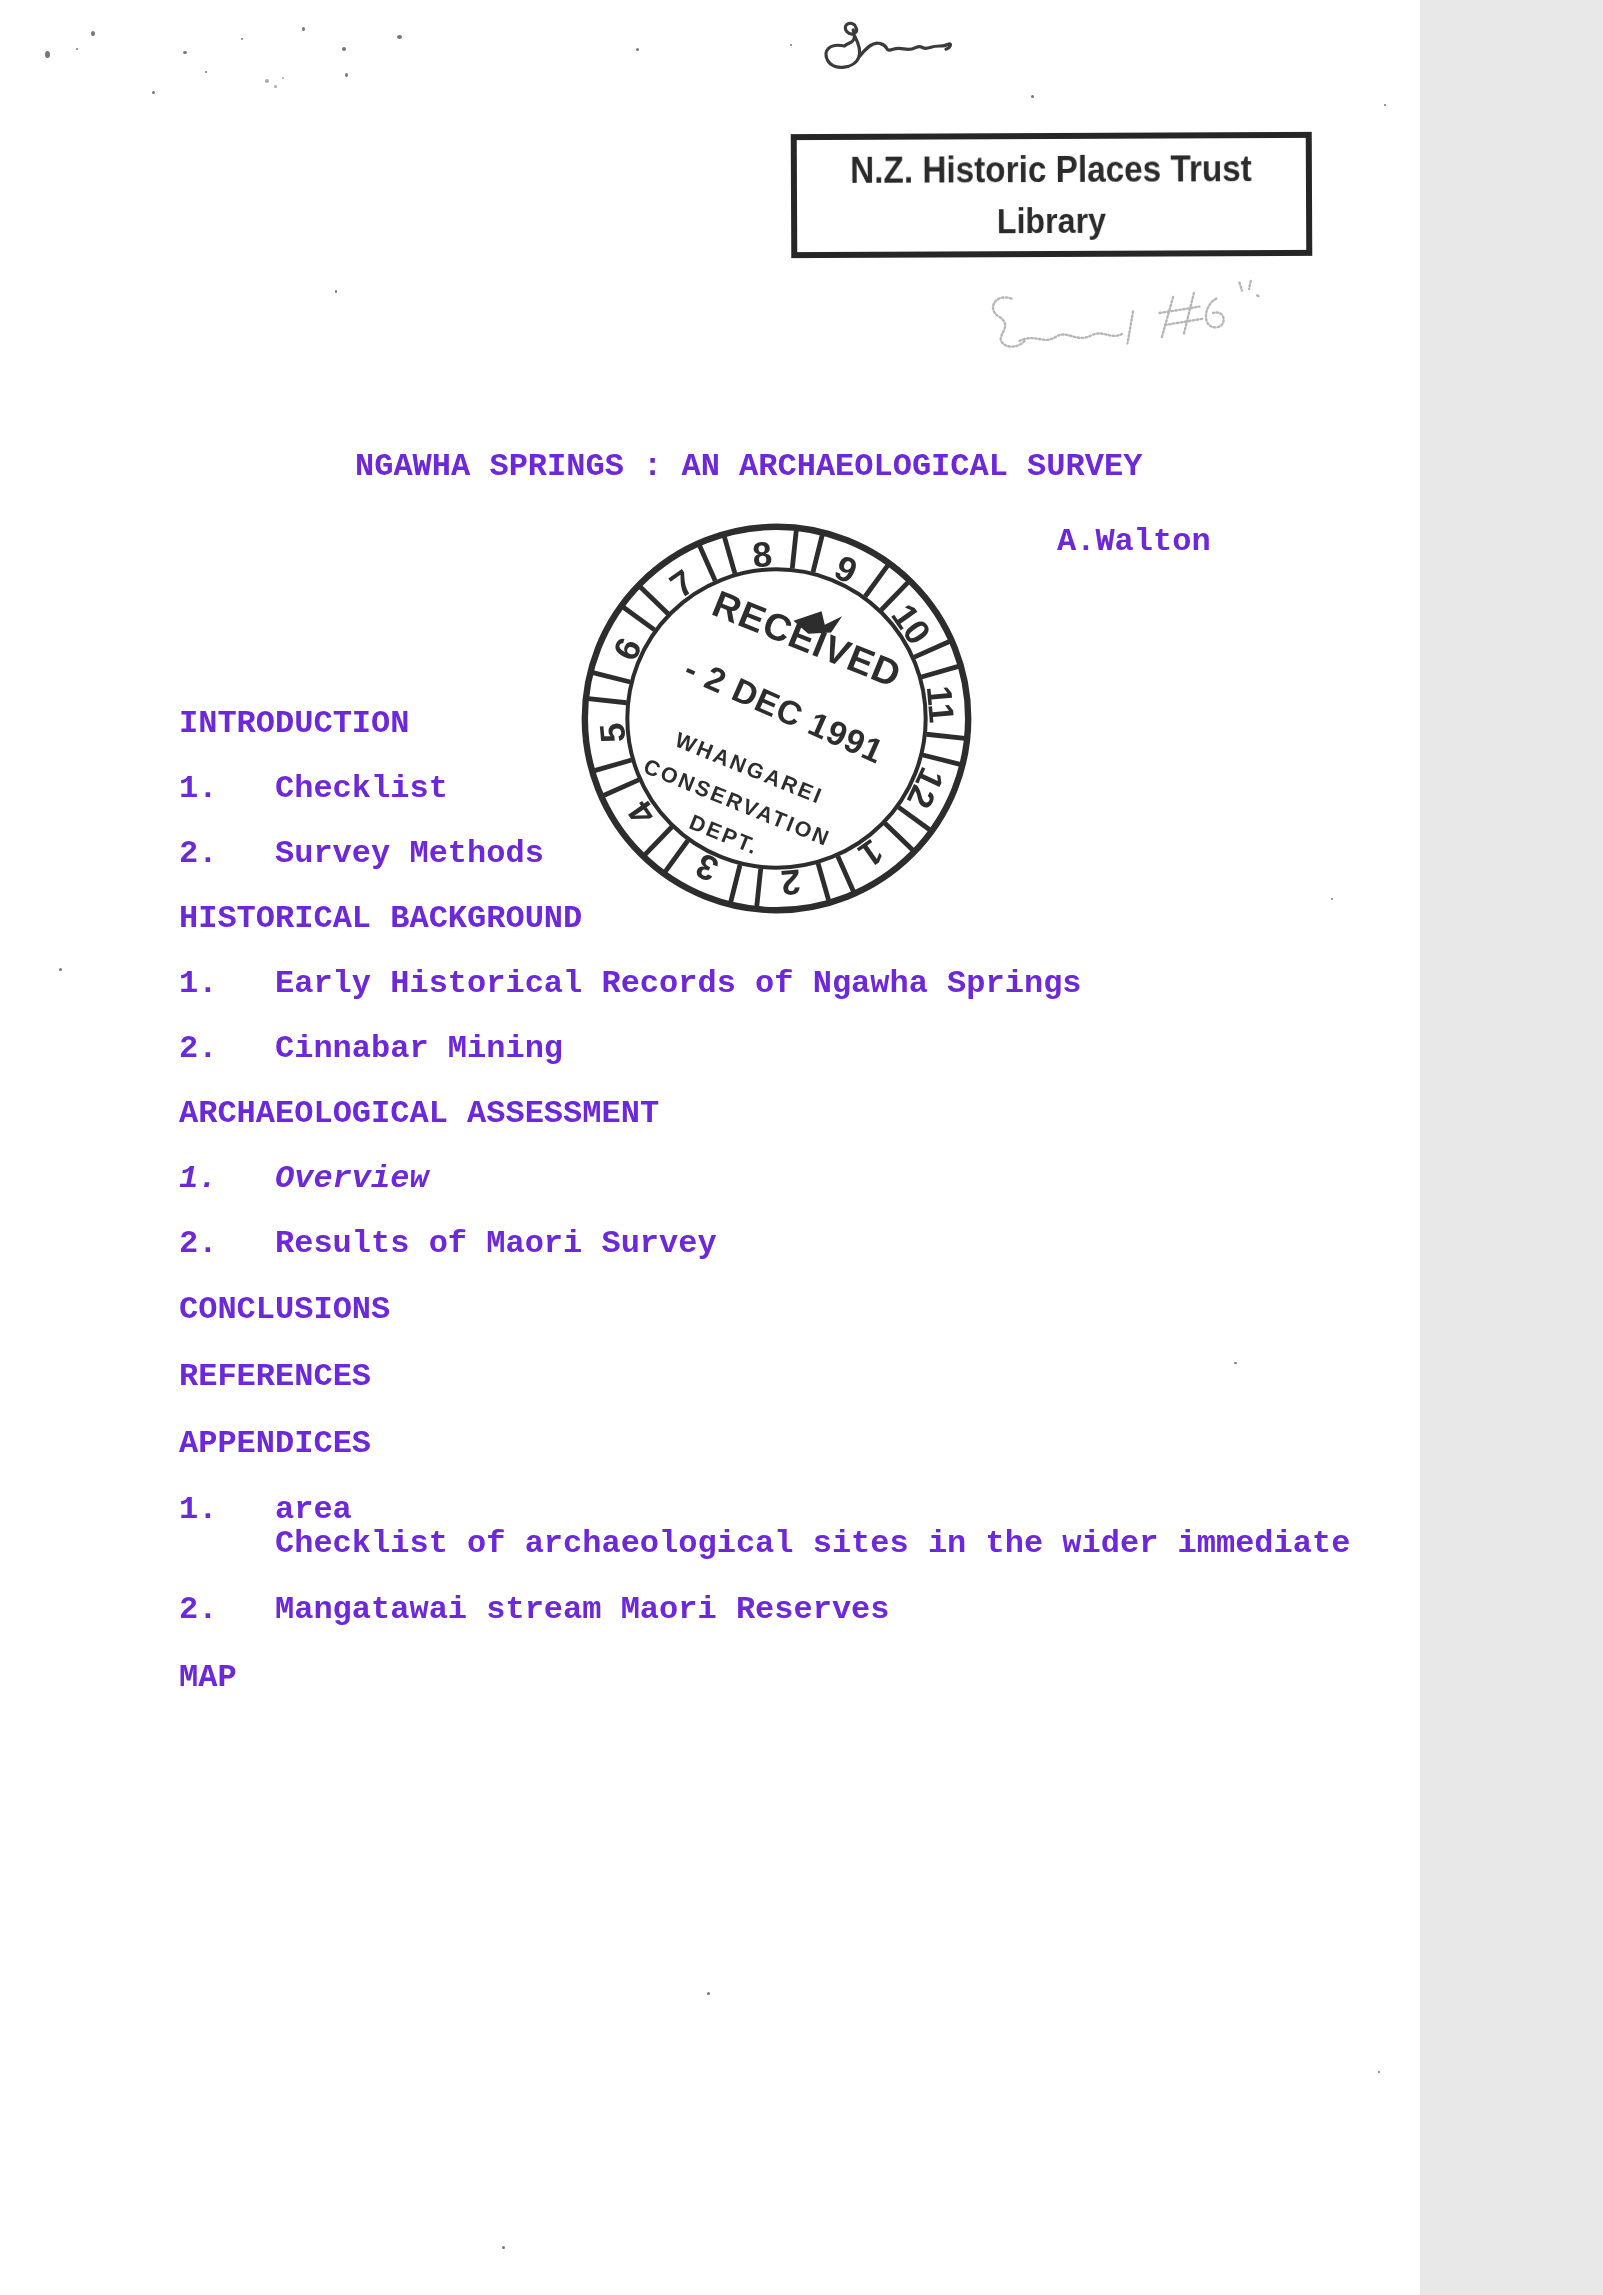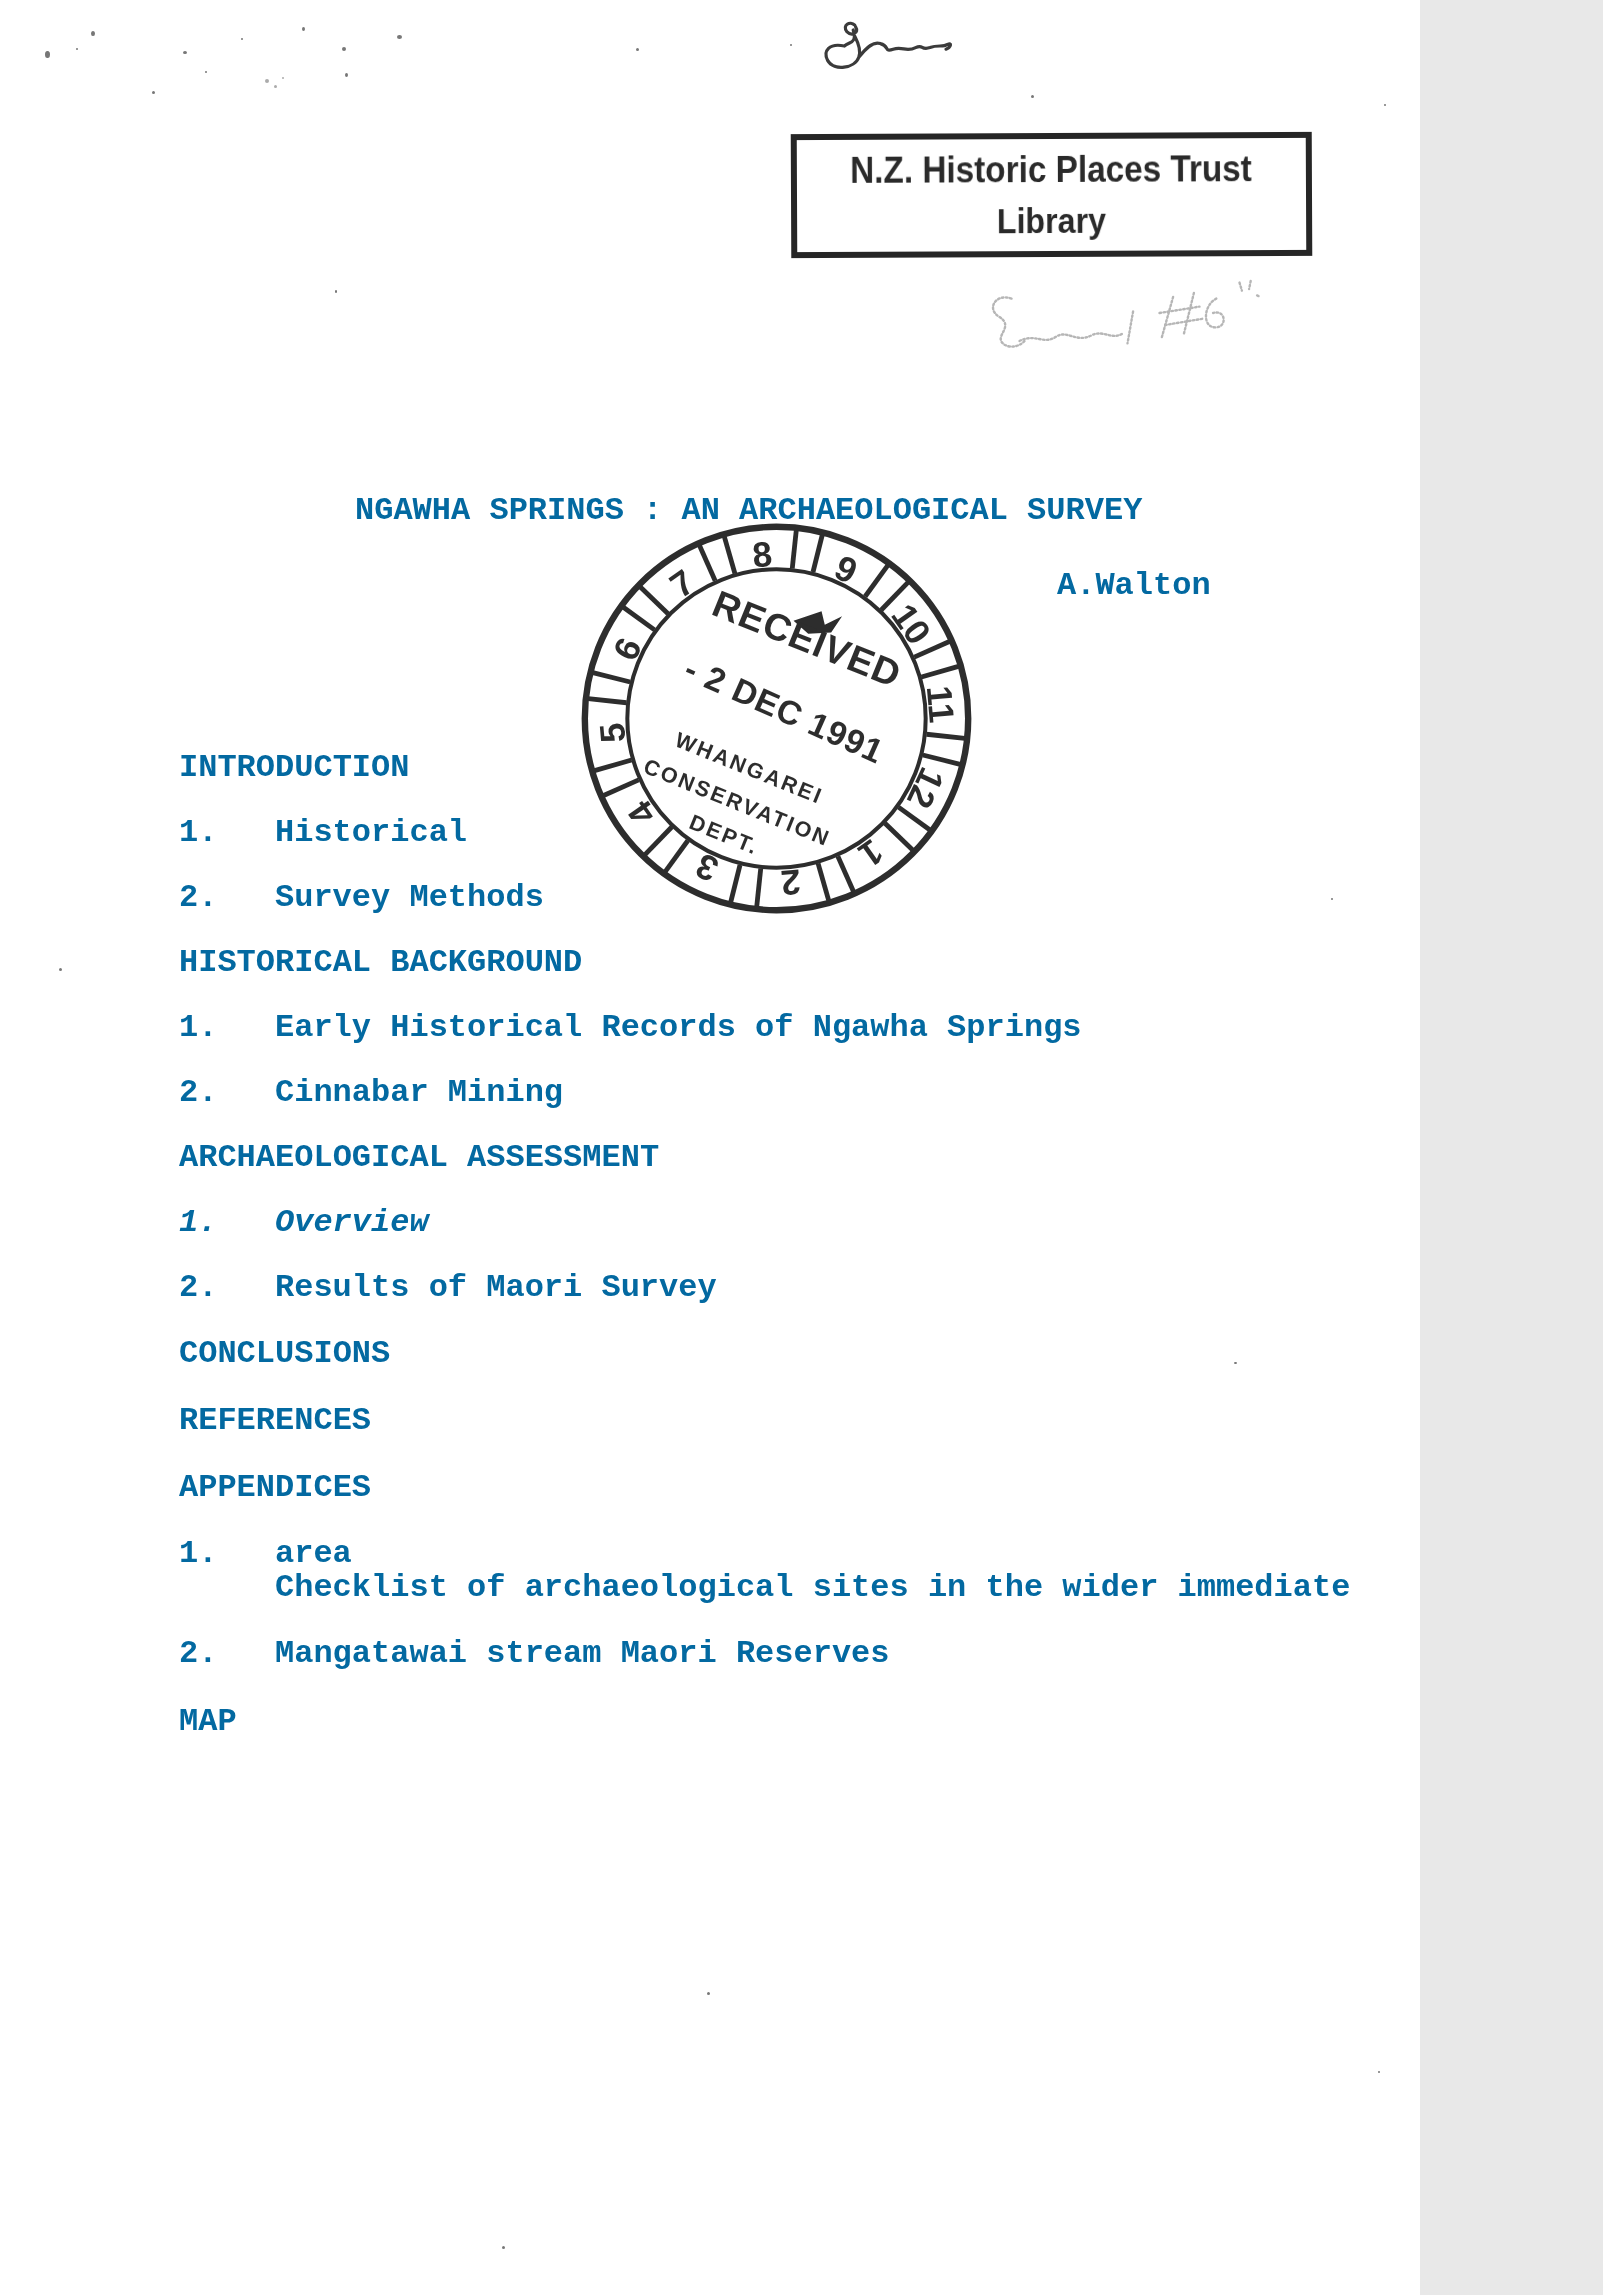--- a/index.html
+++ b/index.html
@@ -11,24 +11,23 @@
     font-family:"Liberation Mono","DejaVu Sans Mono",monospace;
     color:#1b1b1b;
   }
   
   .tw{
     position:absolute;
     font-family:"Liberation Mono","DejaVu Sans Mono",monospace;
     font-size:32px;
     font-weight:bold;
     line-height:34px;
-    color:#0369a1;
+    color:#6d28d9;
     white-space:nowrap;
     letter-spacing:0px;
-    margin-top:44px;
   }
   .tocline .num{display:inline-block;width:96px;}
   .tocline .col{display:inline-block;vertical-align:top;}
   .tocline .col div{white-space:nowrap;}
   
   .libstamp{
     position:absolute;
     left:791px;top:133px;width:521px;height:124px;
     box-sizing:border-box;
     border:6.4px solid #161616;
@@ -184,21 +183,21 @@
     <text class="off" x="211" y="316" transform="rotate(22 211 307)">WHANGAREI</text>
     <text class="off" x="196" y="359" transform="rotate(22 196 350)">CONSERVATION</text>
     <text class="off" x="180" y="399" transform="rotate(22 180 390)">DEPT.</text>
   </svg>
 
   <div class="tw tocline" style="left:179px;top:707px;">
     <span>INTRODUCTION</span>
   </div>
 
   <div class="tw tocline" style="left:179px;top:772px;">
-    <span class="num">1.</span><span>Historical</span>
+    <span class="num">1.</span><span>Checklist</span>
   </div>
 
   <div class="tw tocline" style="left:179px;top:837px;">
     <span class="num">2.</span><span>Survey Methods</span>
   </div>
 
   <div class="tw tocline" style="left:179px;top:902px;">
     <span>HISTORICAL BACKGROUND</span>
   </div>
 

